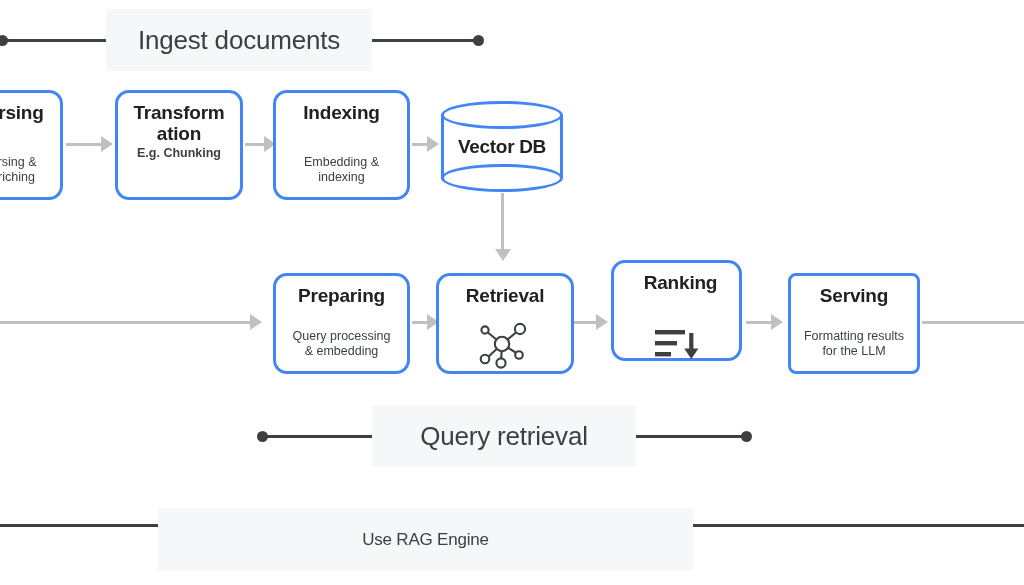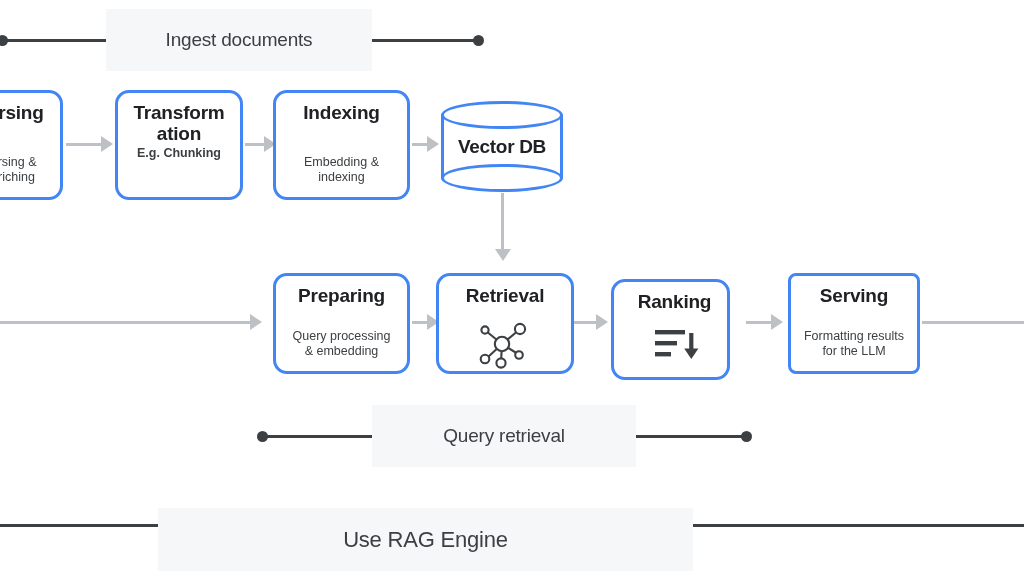--- a/index.html
+++ b/index.html
@@ -127,26 +127,26 @@
     border-radius: 50%;
     background: #3c4043;
     z-index: 3;
   }
   .phase-label {
     position: absolute;
     background: #f6f7f9;
     display: flex;
     align-items: center;
     justify-content: center;
-    font-size: 19px;
+    font-size: 26px;
     color: #3c4043;
     letter-spacing: -0.2px;
     z-index: 3;
   }
-  .phase-label.small { font-size: 22px; }
+  .phase-label.small { font-size: 17px; }
 
   
   .icon-wrap {
     position: absolute;
     display: flex;
     align-items: center;
     justify-content: center;
     z-index: 5;
   }
 </style>
@@ -228,21 +228,21 @@
       <circle cx="11" cy="11" r="3.6" fill="#ffffff"></circle>
       <circle cx="11" cy="40" r="4.3" fill="#ffffff"></circle>
       <circle cx="27" cy="44" r="4.6" fill="#ffffff"></circle>
       <circle cx="45" cy="36" r="3.8" fill="#ffffff"></circle>
     </svg>
   </div>
 
   <div class="conn conn-h" style="left:571px; top:321px; width:28px;"></div>
   <div class="arrowhead arrow-right" style="left:596px; top:314px;"></div>
 
-  <div class="node" style="left:611px; top:279px; width:119px; height:101px;padding-left:8px;">
+  <div class="node" style="left:611px; top:260px; width:131px; height:101px;padding-left:8px;">
     <div class="node-title">Ranking</div>
   </div>
 
   <div class="icon-wrap" style="left:650px; top:322px; width:56px; height:44px;">
     <svg width="54" height="42" viewBox="0 0 54 42" fill="none">
       <rect x="4" y="7" width="30" height="4.4" fill="#3c4043"></rect>
       <rect x="4" y="18" width="22" height="4.4" fill="#3c4043"></rect>
       <rect x="4" y="29" width="16" height="4.4" fill="#3c4043"></rect>
       <g fill="#3c4043">
         <rect x="38.2" y="10" width="4.2" height="19"></rect>

